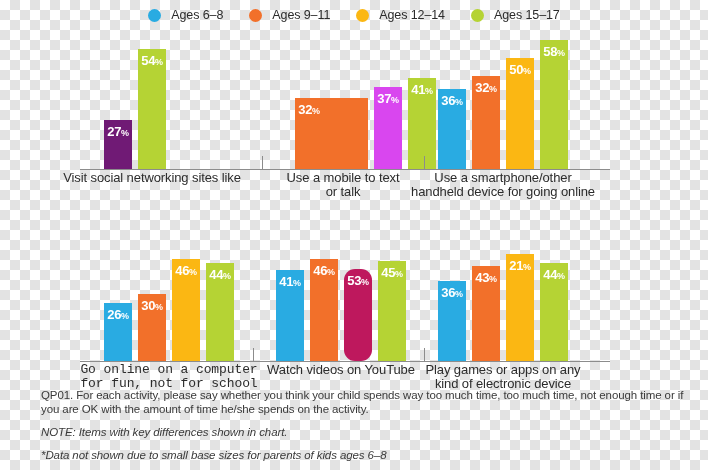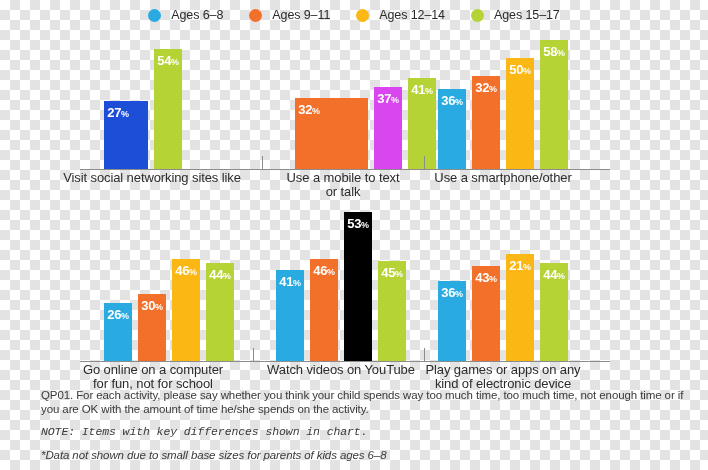--- a/index.html
+++ b/index.html
@@ -145,21 +145,20 @@
   .fn-line {
     font-size: 11.5px;
     line-height: 14px;
     color: #3a3a3a;
     letter-spacing: -0.1px;
     margin-left: 8px;
   }
   .fn-note {
     font-style: italic;
     margin-top: 9px;
-    font-family: Liberation Mono, monospace;
   }
   .fn-star {
     font-style: italic;
     margin-top: 9px;
   }
 </style>
 </head>
 <body>
 
 <div id="chart-root">
@@ -180,21 +179,21 @@
       <div class="legend-item">
         <span class="legend-swatch" style="background: rgb(181, 211, 52);"></span>
         <span class="legend-label">Ages 15–17</span>
       </div>
     </div>
 
   <div class="row row-1">
     <div class="plot" id="plot-1">
       <div class="baseline"></div>
     <div class="group" style="left: 104px;">
-          <div class="bar" style="height: 68px; background: #1d4ed8; padding-left: 16px;">
+          <div class="bar" style="height: 49px; background: #701a75;">
             <div class="bar-value"><span>27</span><span class="pct">%</span></div>
           </div>
           <div class="bar" style="height: 119.88px; background: rgb(181, 211, 52);">
             <div class="bar-value"><span>54</span><span class="pct">%</span></div>
           </div>
         </div>
         <div class="group" style="left: 295px;">
           <div class="bar" style="height: 71.04px; background: rgb(242, 112, 42); padding-left: 45px;">
             <div class="bar-value"><span>32</span><span class="pct">%</span></div>
           </div>
@@ -225,20 +224,21 @@
     <div class="cat-labels" id="cats-1">
         <div class="cat-label" style="width: 210px; left: 47px;">
           <div>Visit social networking sites like</div>
         </div>
         <div class="cat-label" style="width: 210px; left: 238px;">
           <div>Use a mobile to text</div>
           <div>or talk</div>
         </div>
         <div class="cat-label" style="width: 210px; left: 398px;">
           <div>Use a smartphone/other</div>
+          <div>handheld device for going online</div>
         </div>
       </div>
   </div>
 
   <div class="row row-2">
     <div class="plot" id="plot-2">
       <div class="baseline"></div>
     <div class="group" style="left: 104px;">
           <div class="bar" style="height: 57.72px; background: rgb(41, 171, 226);">
             <div class="bar-value"><span>26</span><span class="pct">%</span></div>
@@ -253,21 +253,21 @@
             <div class="bar-value"><span>44</span><span class="pct">%</span></div>
           </div>
         </div>
         <div class="group" style="left: 276px;">
           <div class="bar" style="height: 91.02px; background: rgb(41, 171, 226);">
             <div class="bar-value"><span>41</span><span class="pct">%</span></div>
           </div>
           <div class="bar" style="height: 102.12px; background: rgb(242, 112, 42);">
             <div class="bar-value"><span>46</span><span class="pct">%</span></div>
           </div>
-          <div class="bar" style="height: 149px; background: #000000;">
+          <div class="bar" style="height: 92px; background: #be185d; border-radius: 11px;">
             <div class="bar-value"><span>53</span><span class="pct">%</span></div>
           </div>
           <div class="bar" style="height: 99.9px; background: rgb(181, 211, 52);">
             <div class="bar-value"><span>45</span><span class="pct">%</span></div>
           </div>
         </div>
         <div class="group" style="left: 438px;">
           <div class="bar" style="height: 79.92px; background: rgb(41, 171, 226);">
             <div class="bar-value"><span>36</span><span class="pct">%</span></div>
           </div>
@@ -278,21 +278,21 @@
             <div class="bar-value"><span>21</span><span class="pct">%</span></div>
           </div>
           <div class="bar" style="height: 97.68px; background: rgb(181, 211, 52);">
             <div class="bar-value"><span>44</span><span class="pct">%</span></div>
           </div>
         </div>
         <div class="tick" style="left: 253px;"></div>
         <div class="tick" style="left: 424px;"></div>
       </div>
     <div class="cat-labels" id="cats-2">
-        <div class="cat-label" style="width: 210px; left: 48px;">
+        <div class="cat-label" style="width: 210px; left: 64px; font-family: Liberation Mono, monospace;">
           <div>Go online on a computer</div>
           <div>for fun, not for school</div>
         </div>
         <div class="cat-label" style="width: 210px; left: 236px;">
           <div>Watch videos on YouTube</div>
         </div>
         <div class="cat-label" style="width: 210px; left: 398px;">
           <div>Play games or apps on any</div>
           <div>kind of electronic device</div>
         </div>

